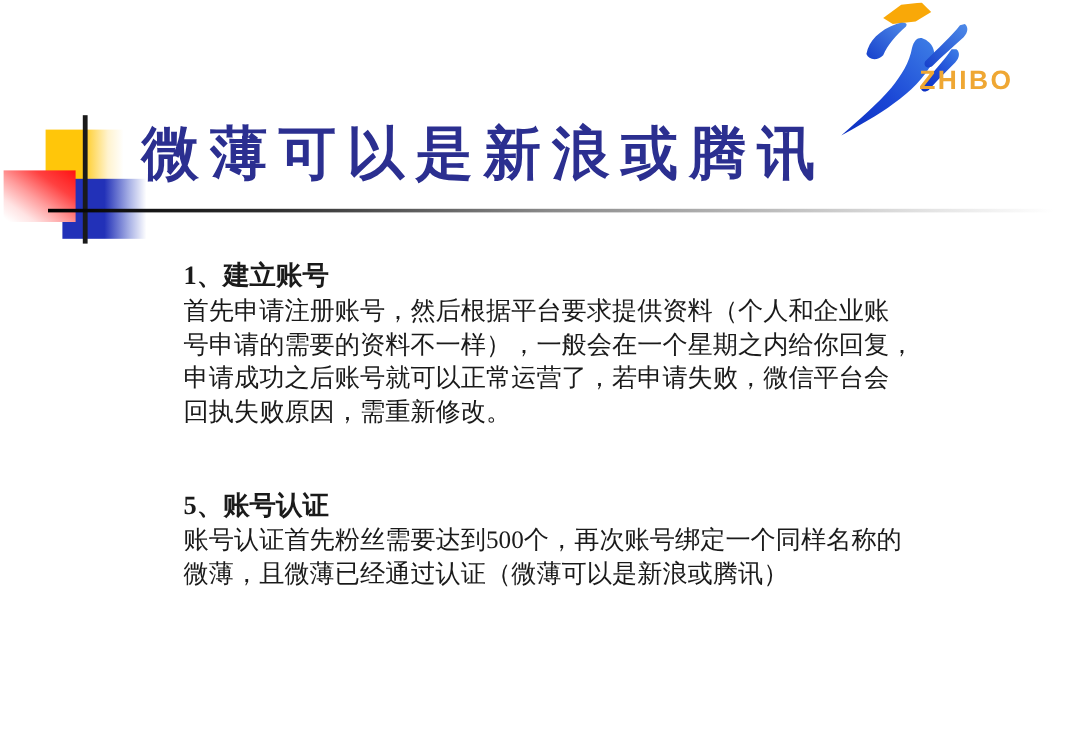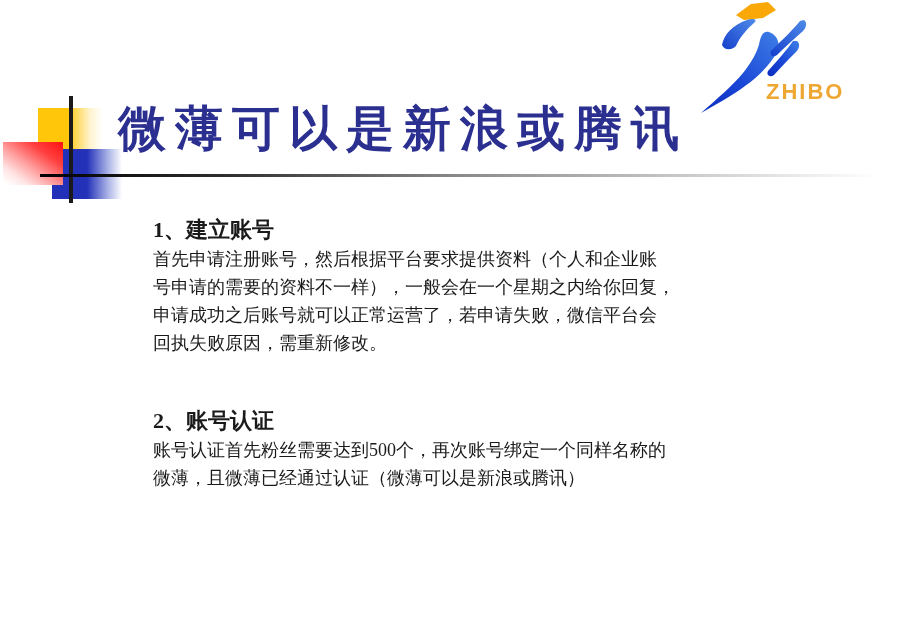--- a/index.html
+++ b/index.html
@@ -30,33 +30,33 @@
   
   .title{
     position:absolute;left:118px;top:101px;
     font-size:48px;font-weight:bold;letter-spacing:9px;line-height:1.15;
     color:#2b2f90;white-space:nowrap;
   }
   
   .logo{position:absolute;left:696px;top:2px;width:160px;height:115px;}
   .logo svg{position:absolute;left:0;top:0;}
   .logo-wordmark{
-    position:absolute;left:70px;top:77px;
+    position:absolute;left:70px;top:52px;
     font-family:"Liberation Sans",sans-serif;font-size:22px;font-weight:bold;
     letter-spacing:2px;color:#efa733;white-space:nowrap;
   }
   
   .section{position:absolute;left:120px;color:#1a1a1a;margin-left:33px;}
   .section-1{top:216px;}
   .section-2{top:407px;}
   .section-heading{
     font-size:22px;font-weight:bold;line-height:28px;margin:0 0 1px 0;
   }
   .section-body{
-    font-size:18px;line-height:28px;white-space:pre-line;margin:0;
+    font-size:21px;line-height:28px;white-space:pre-line;margin:0;
   }
 </style>
 </head>
 <body>
 
 <div class="slide">
 
   <div class="deco-yellow"></div>
   <div class="deco-blue"></div>
   <div class="deco-red"></div>
@@ -94,18 +94,18 @@
 
   <div class="section section-1">
     <p class="section-heading">1、建立账号</p>
     <p class="section-body">首先申请注册账号，然后根据平台要求提供资料（个人和企业账
 号申请的需要的资料不一样），一般会在一个星期之内给你回复，
 申请成功之后账号就可以正常运营了，若申请失败，微信平台会
 回执失败原因，需重新修改。</p>
   </div>
 
   <div class="section section-2">
-    <p class="section-heading">2、账号认证</p>
+    <p class="section-heading">5、账号认证</p>
     <p class="section-body">账号认证首先粉丝需要达到500个，再次账号绑定一个同样名称的
 微薄，且微薄已经通过认证（微薄可以是新浪或腾讯）</p>
   </div>
 
 </div>
 
 </body></html>

